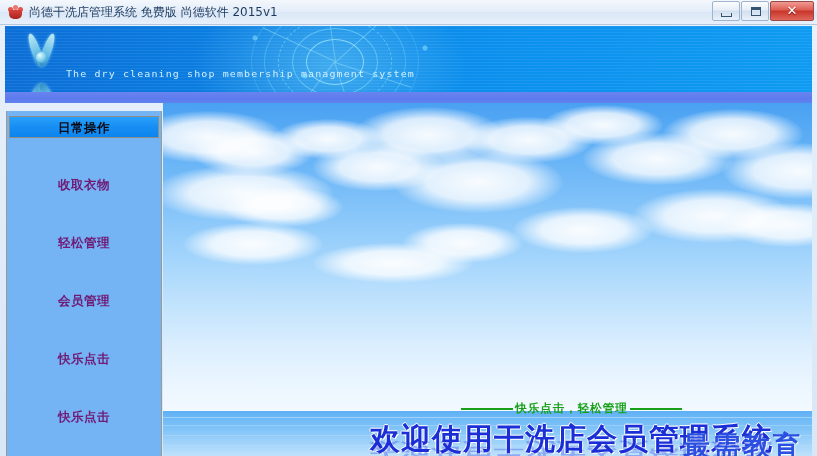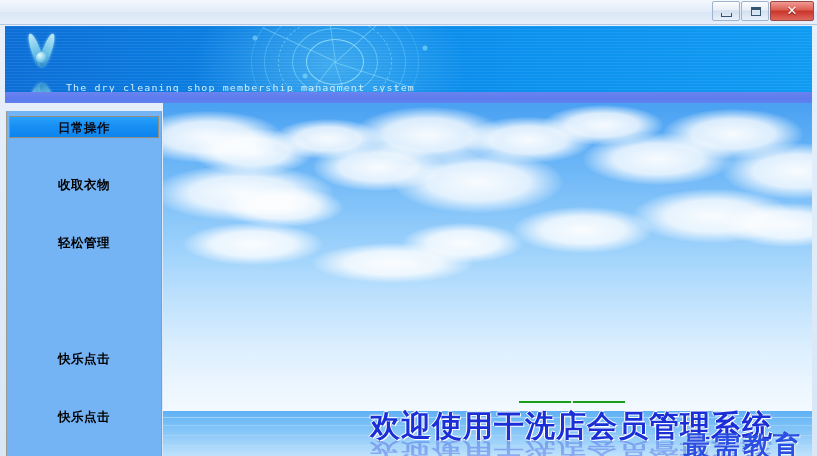--- a/index.html
+++ b/index.html
@@ -214,21 +214,21 @@
     left: 60px; top: 8px;
     font-size: 27px;
     font-weight: bold;
     color: #ffffff;
     letter-spacing: 1px;
     text-shadow: 0 0 3px rgba(0,60,130,.5), 1px 1px 0 rgba(0,70,140,.45);
     white-space: nowrap;
   }
   #banner-subtitle {
     position: absolute;
-    left: 61px; top: 57px;
+    left: 61px; top: 43px;
     font-size: 10px;
     color: #cfefff;
     letter-spacing: 1.1px;
     white-space: nowrap;
     font-family: "DejaVu Sans Mono", "Liberation Mono", monospace;
     transform: scaleY(.92);
     transform-origin: left top;
   }
   #banner-strip {
     position: absolute;
@@ -250,21 +250,21 @@
     box-sizing: border-box;
   }
   .side-item {
     position: absolute;
     left: 2px;
     width: 150px;
     height: 22px;
     line-height: 22px;
     text-align: center;
     font-size: 12.5px;
-    color: #000000;
+    color: #701a75;
     font-weight: bold;
     white-space: nowrap;
     letter-spacing: .5px;
   }
   .side-item.selected {
     background: linear-gradient(180deg, #2aa1fb 0%, #168ef3 50%, #0c84ef 100%);
     border: 1px solid #8e8e85;
     box-sizing: border-box;
     color: #0b0b16;
   }
@@ -373,20 +373,29 @@
     white-space: nowrap;
     text-shadow: 1px 1px 1px rgba(255,255,255,.9);
   }
 </style>
 </head>
 <body>
 
 <div id="app-window">
 
   <div id="title-bar">
+    <div id="title-bar-left">
+      <span class="app-icon">
+        <span class="b1"></span>
+          <span class="b2"></span>
+          <span class="b3"></span>
+        <span class="cup"></span>
+      </span>
+      <span id="title-text">尚德干洗店管理系统 免费版 尚德软件 2015v1</span>
+    </div>
     <div id="window-buttons">
       <div class="win-btn">
         <span class="glyph-min"></span>
       </div>
       <div class="win-btn">
         <span class="glyph-max"></span>
       </div>
       <div class="win-btn close">
         <span class="glyph-close">✕</span>
       </div>
@@ -420,20 +429,21 @@
         <span class="hub"></span>
       </div>
       <div id="banner-subtitle">The dry cleaning shop membership managment system</div>
     </div>
     <div id="banner-strip"></div>
 
     <div id="sidebar">
       <div class="side-item selected" style="top:5px;">日常操作</div>
       <div class="side-item" style="top:63px;">收取衣物</div>
       <div class="side-item" style="top:121px;">轻松管理</div>
+      <div class="side-item" style="top:179px;">会员管理</div>
       <div class="side-item" style="top:237px;">快乐点击</div>
       <div class="side-item" style="top:295px;">快乐点击</div>
     </div>
 
     <div id="content">
 
       <div class="cloud" style="left:-30px;  top:8px;   width:150px; height:52px;"></div>
       <div class="cloud" style="left:30px;   top:26px;  width:120px; height:46px;"></div>
       <div class="cloud" style="left:-10px;  top:62px;  width:180px; height:56px;"></div>
       <div class="cloud" style="left:60px;   top:84px;  width:120px; height:40px;"></div>
@@ -456,20 +466,21 @@
       <div id="water">
         <div class="ripple" style="top:6px;"></div>
         <div class="ripple" style="top:14px; opacity:.6;"></div>
         <div class="ripple" style="top:24px; opacity:.45;"></div>
         <div class="ripple" style="top:34px; opacity:.3;"></div>
       </div>
 
       <div id="welcome-block">
         <div id="tagline">
           <span class="rule"></span>
+          <span>快乐点击，轻松管理</span>
           <span class="rule"></span>
         </div>
         <div id="welcome-title">欢迎使用干洗店会员管理系统</div>
         <div id="welcome-reflection">欢迎使用干洗店会员管理系统</div>
       </div>
 
       <div id="watermark">最需教育</div>
 
     </div>
   </div>

